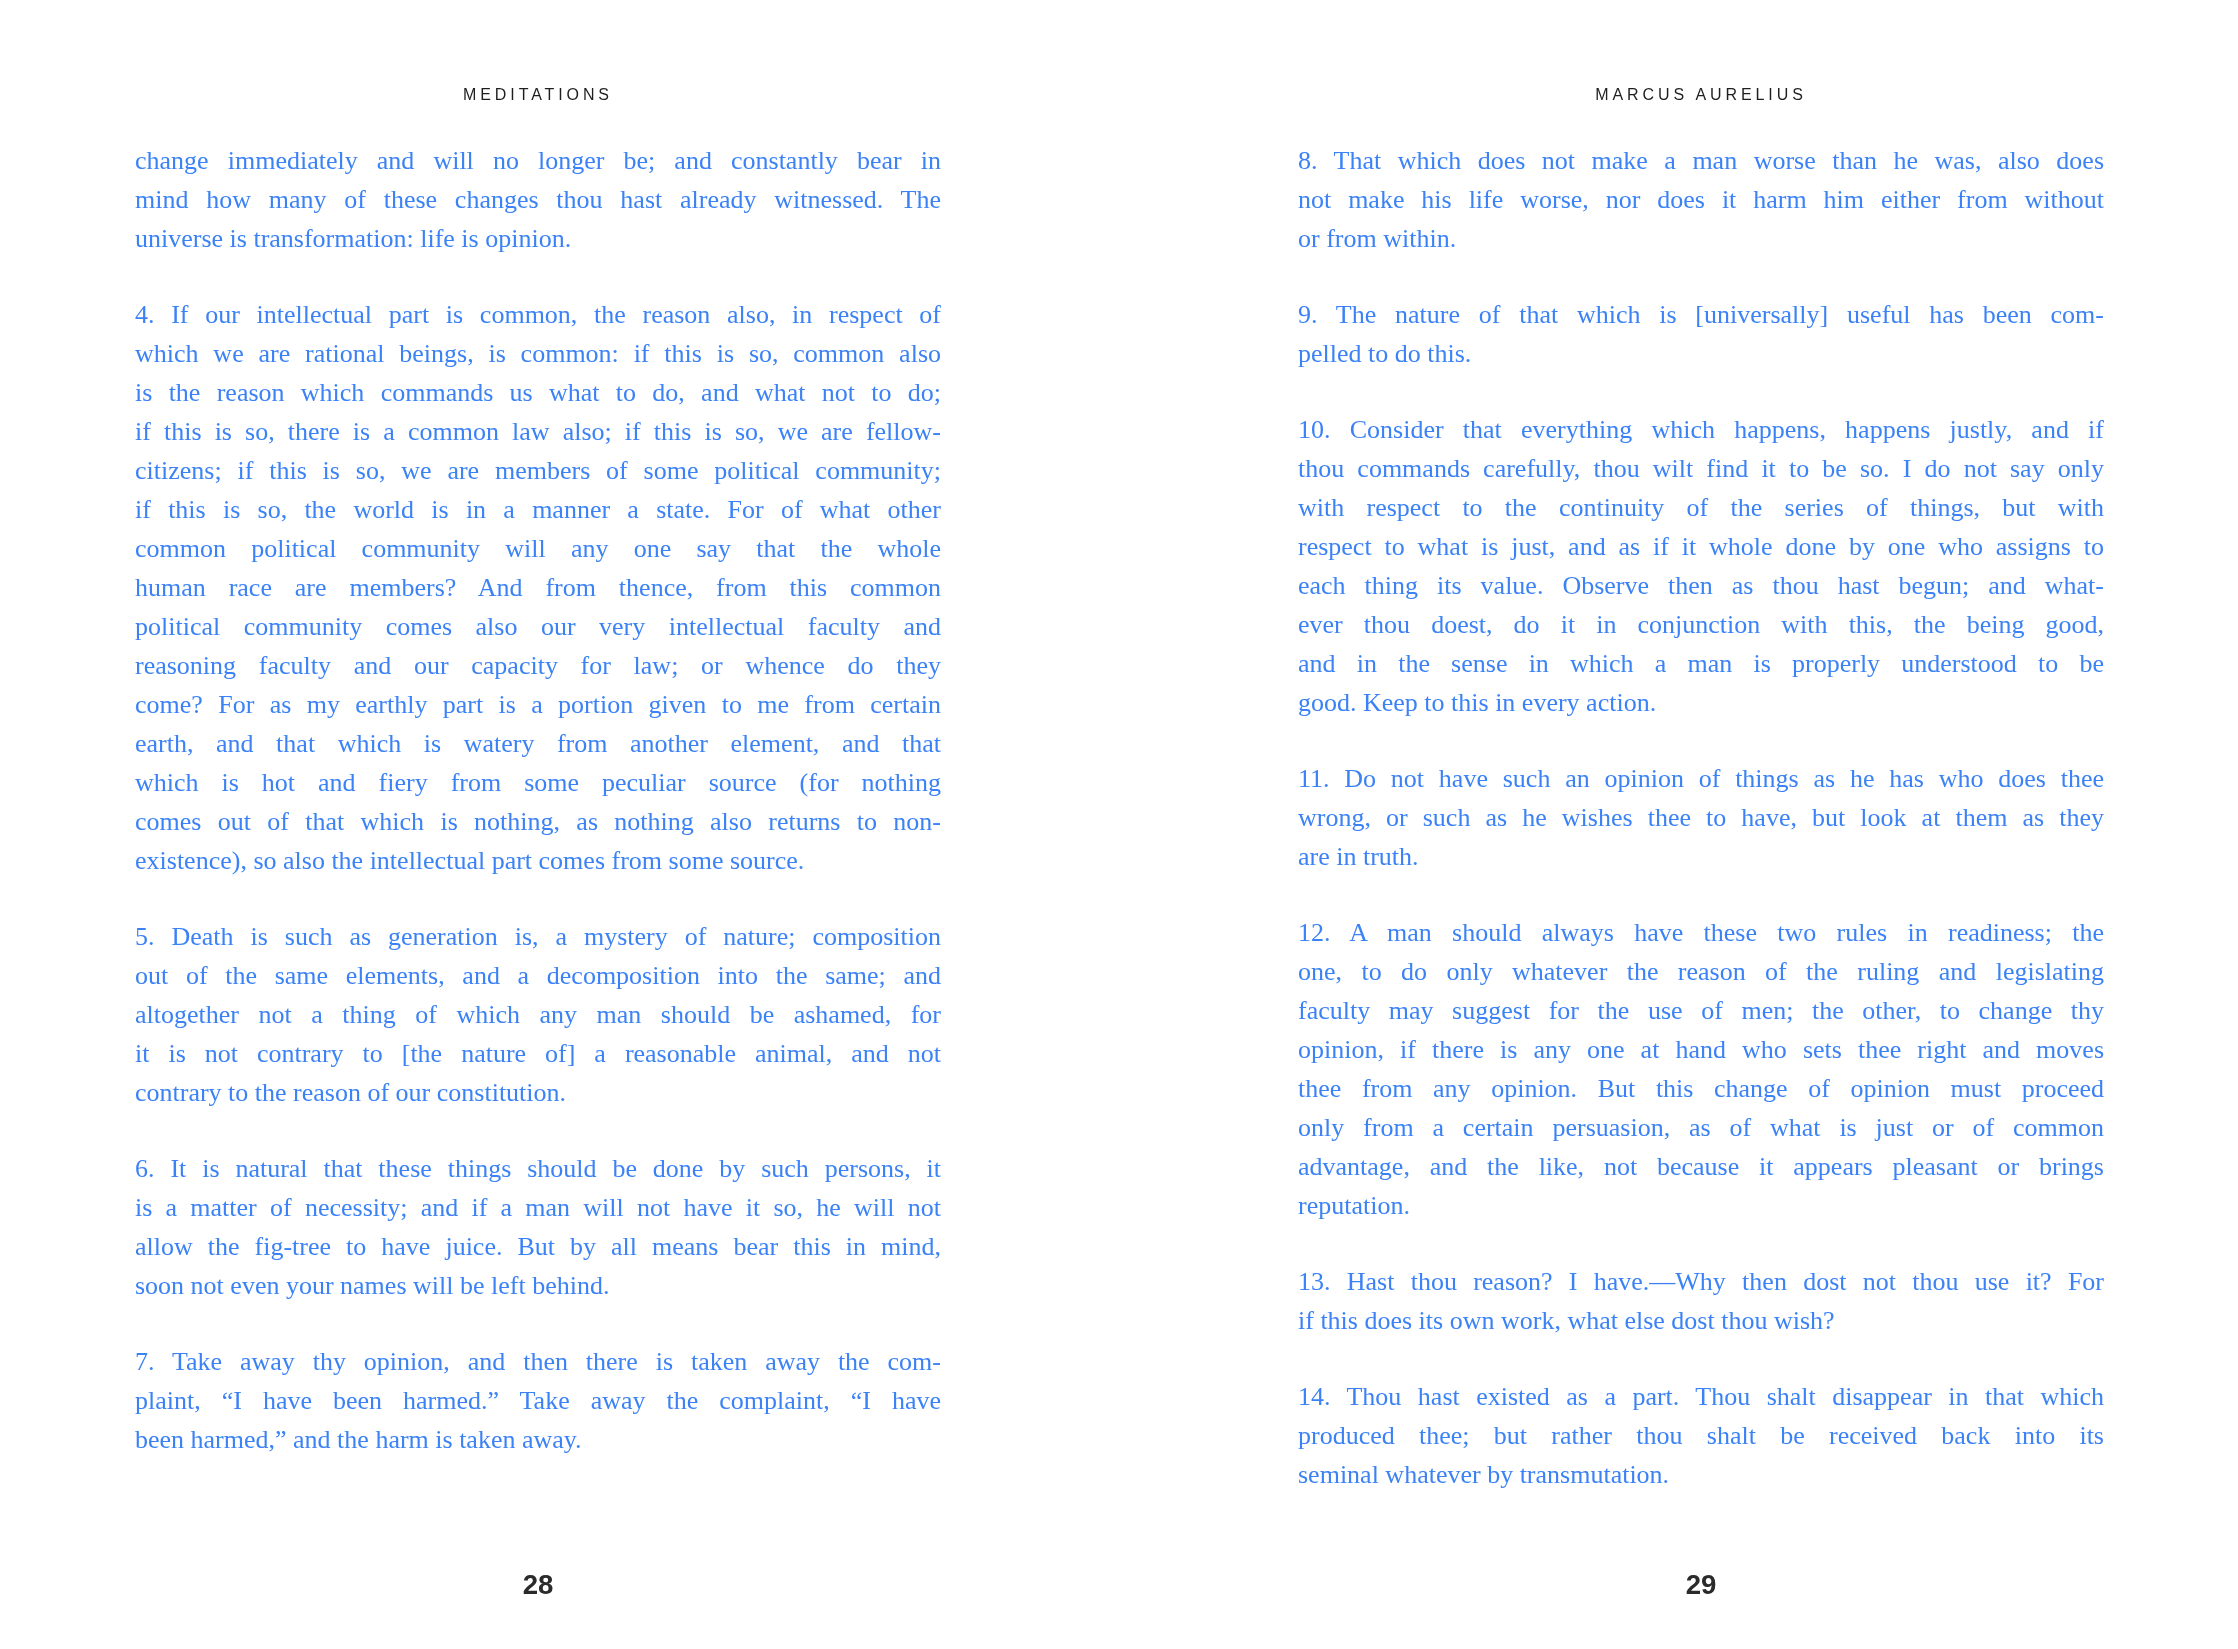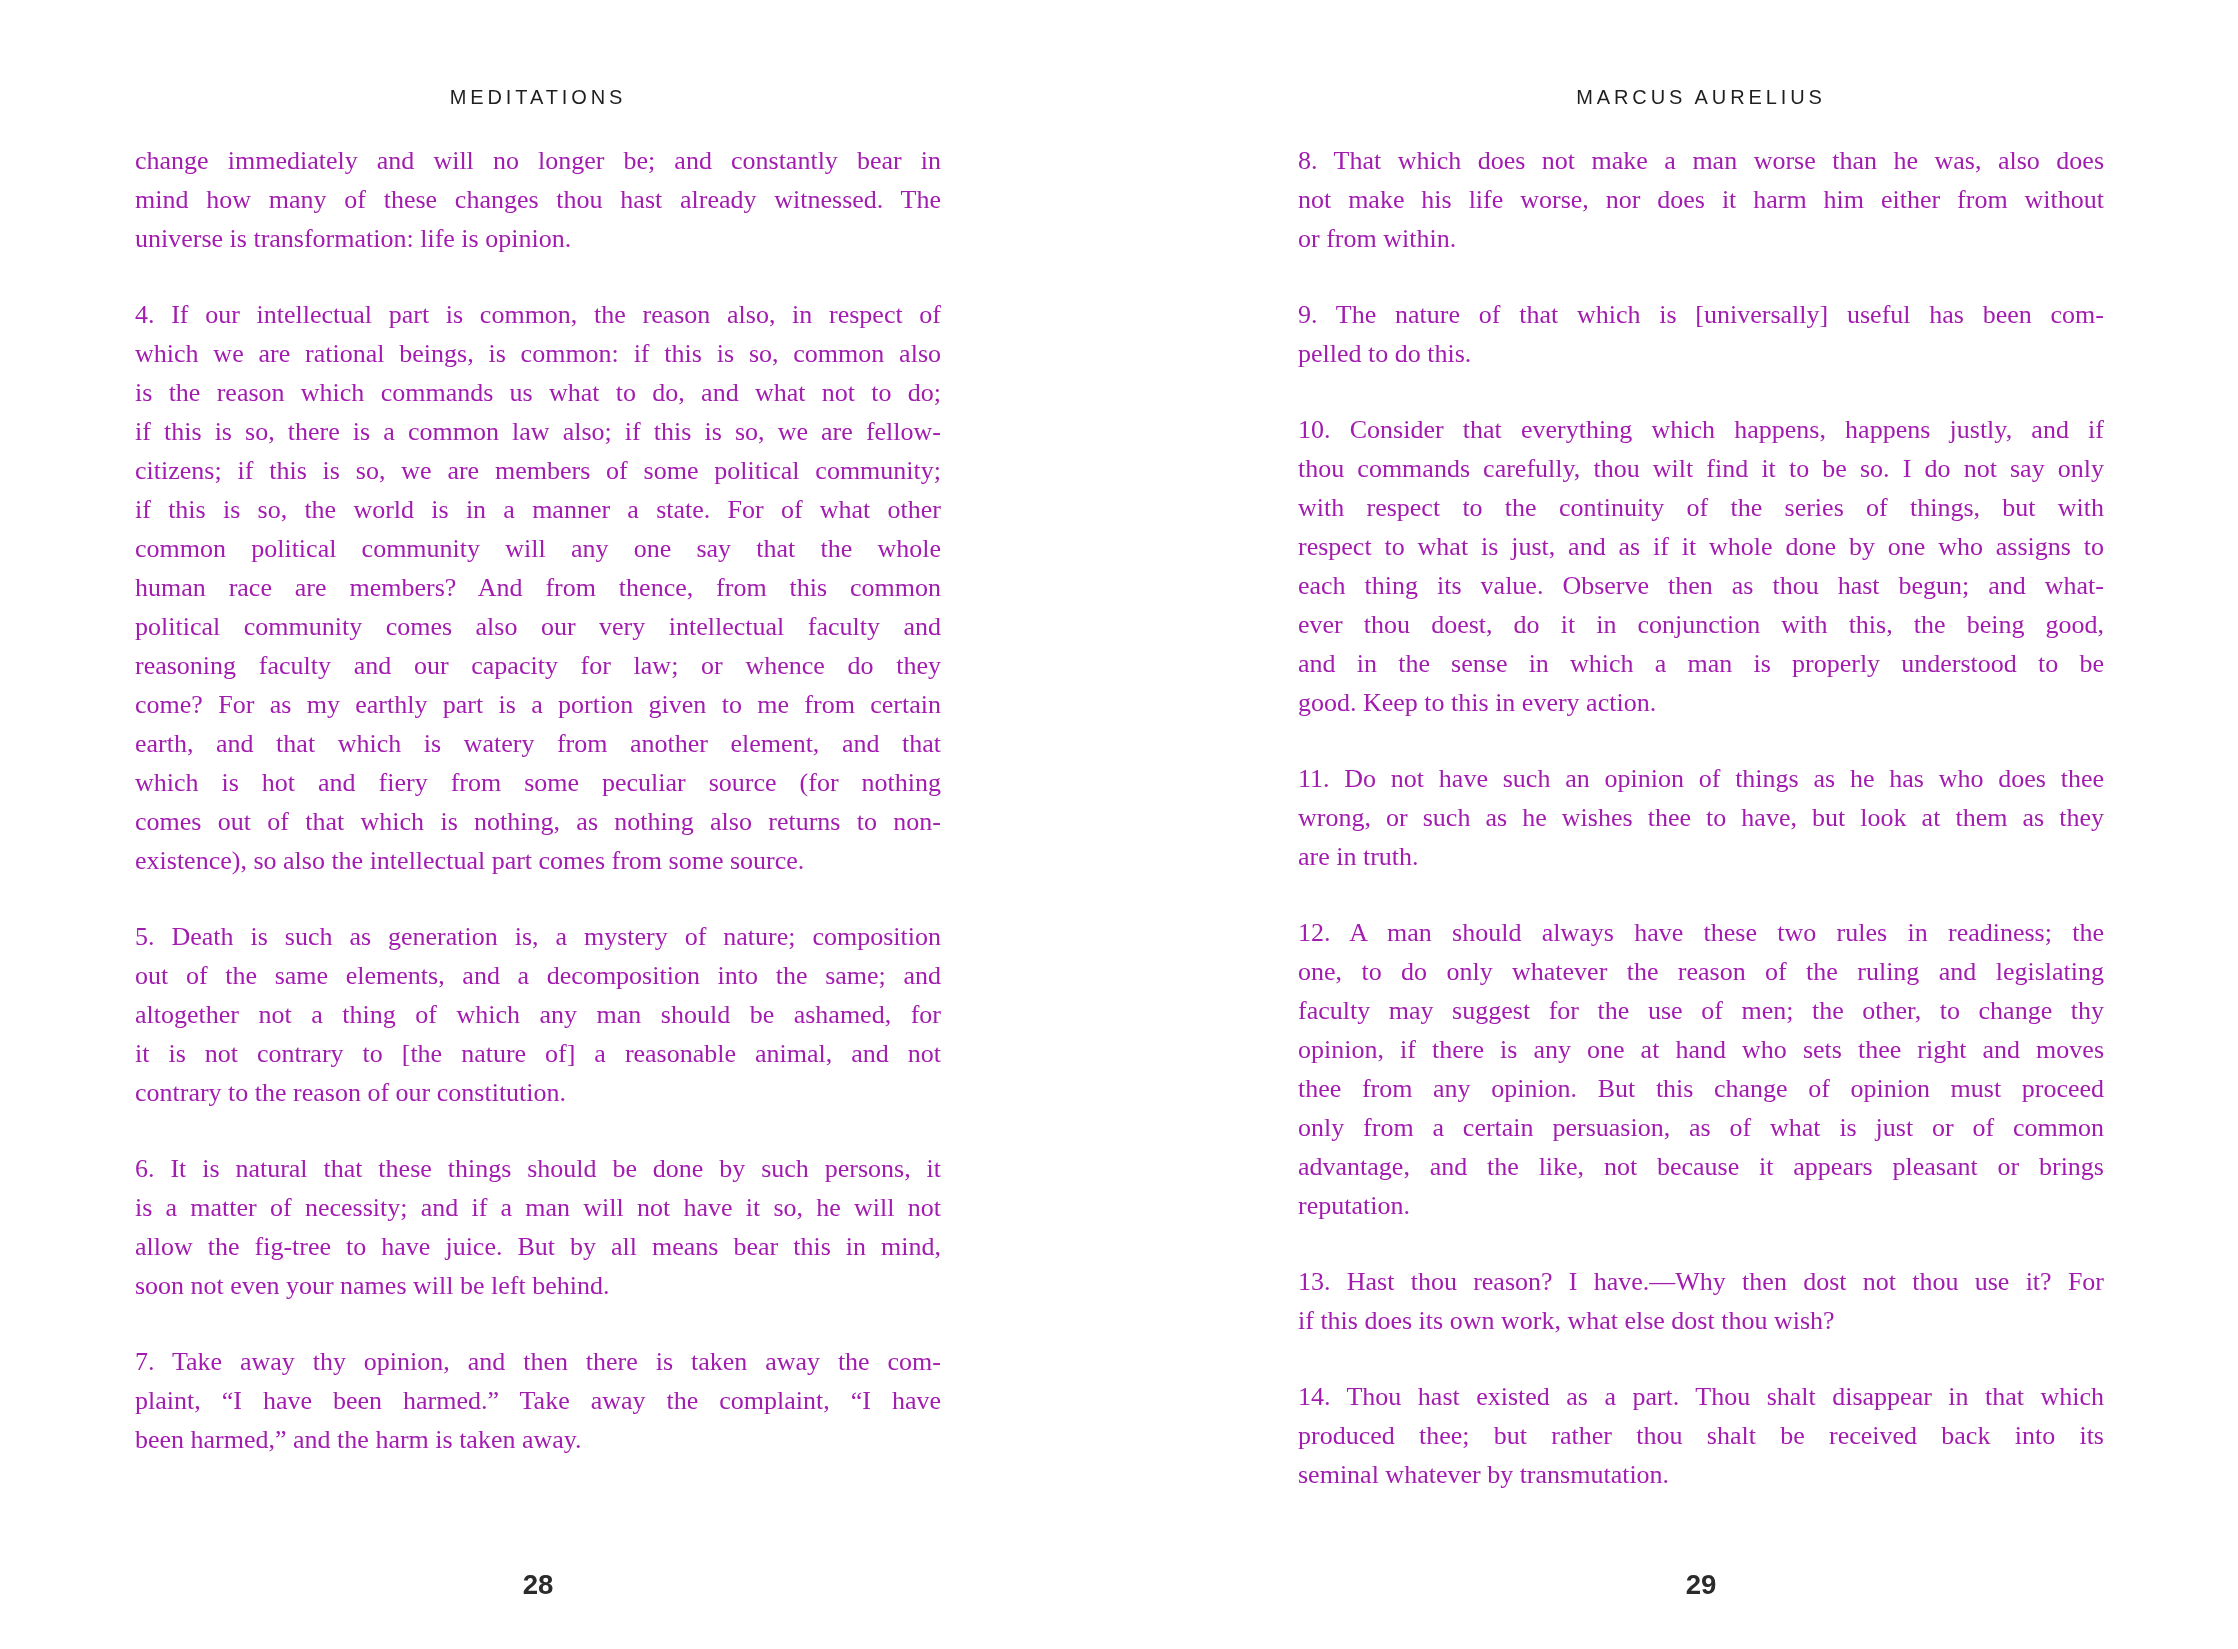--- a/index.html
+++ b/index.html
@@ -12,34 +12,34 @@
     position: relative;
     background: #ffffff;
     overflow: hidden;
   }
   .running-head {
     position: absolute;
     top: 86px;
     width: 806px;
     text-align: center;
     font-family: "Liberation Sans", sans-serif;
-    font-size: 20px;
+    font-size: 16px;
     font-weight: 500;
     letter-spacing: 3.9px;
     color: #1f1f1f;
     white-space: nowrap;
   }
   .text-col {
     position: absolute;
     top: 141px;
     width: 806px;
     font-family: "Liberation Serif", serif;
     font-size: 26px;
     line-height: 39px;
-    color: #a21caf;
+    color: #3b82f6;
   }
   .paragraph {
     margin: 0 0 37px 0;
   }
   .line {
     text-align: justify;
     text-align-last: justify;
     white-space: normal;
   }
   .line.last {

